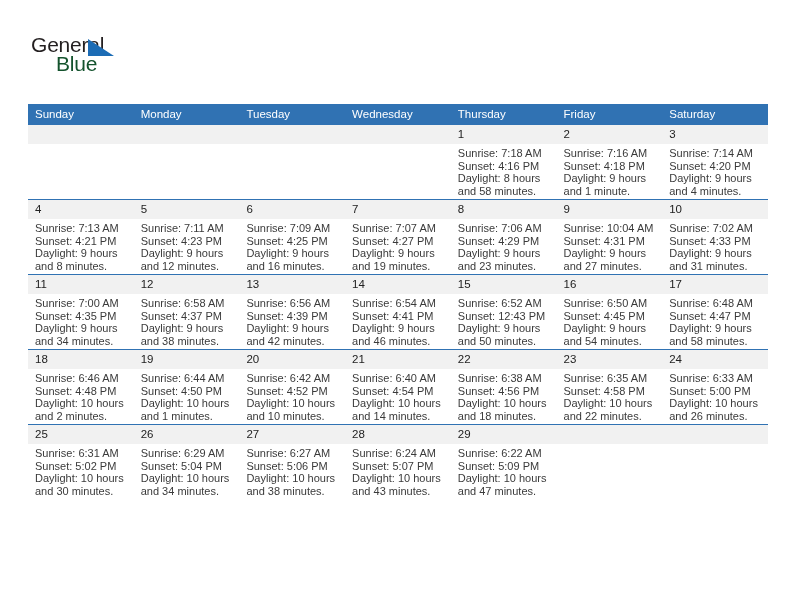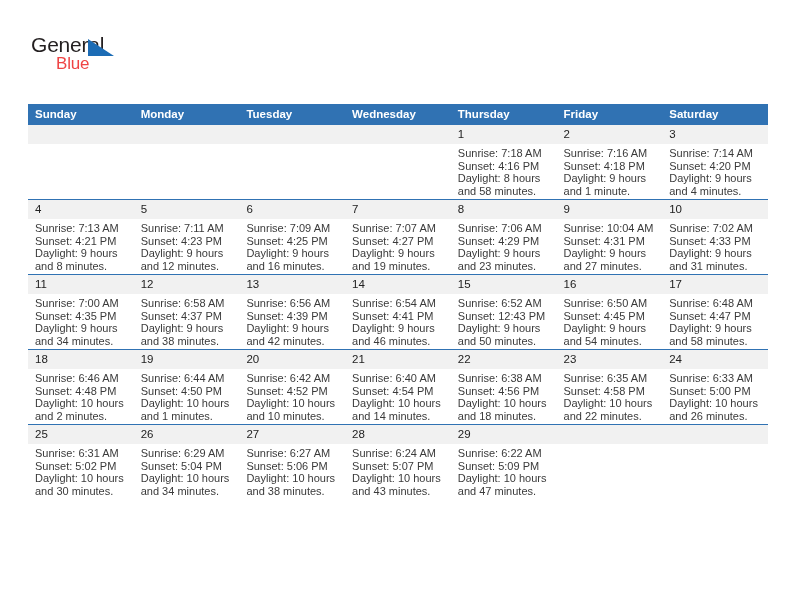--- a/index.html
+++ b/index.html
@@ -31,22 +31,22 @@
   }
   .brand-general {
     font-size: 21px;
     color: #231f20;
     letter-spacing: -0.2px;
     line-height: 21px;
     font-family: "Liberation Sans", sans-serif;
     display: block;
   }
   .brand-blue {
-    font-size: 17px;
-    color: #ef4444;
+    font-size: 21px;
+    color: #14532d;
     letter-spacing: -0.2px;
     line-height: 21px;
     display: block;
     margin-left: 25px;
     margin-top: -2px;
   }
   .brand-triangle {
     position: absolute;
     left: 57px;
     top: 5px;
@@ -84,21 +84,21 @@
     width: 740px;
   }
   table.cal-table {
     border-collapse: collapse;
     table-layout: fixed;
     width: 740px;
   }
   table.cal-table th {
     background: #3072b3;
     color: #ffffff;
-    font-weight: bold;
+    font-weight: normal;
     font-size: 11.5px;
     text-align: left;
     padding: 4px 0 5px 7px;
     height: 12px;
     border: none;
     margin-left: 8px;
   }
   table.cal-table td {
     vertical-align: top;
     padding: 0;

